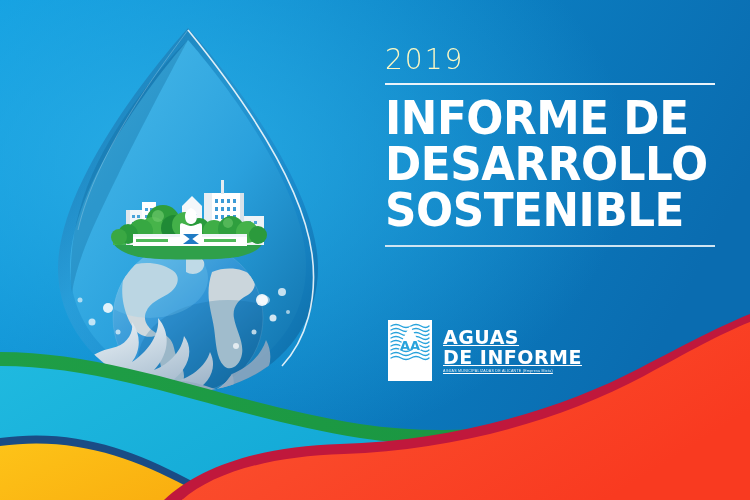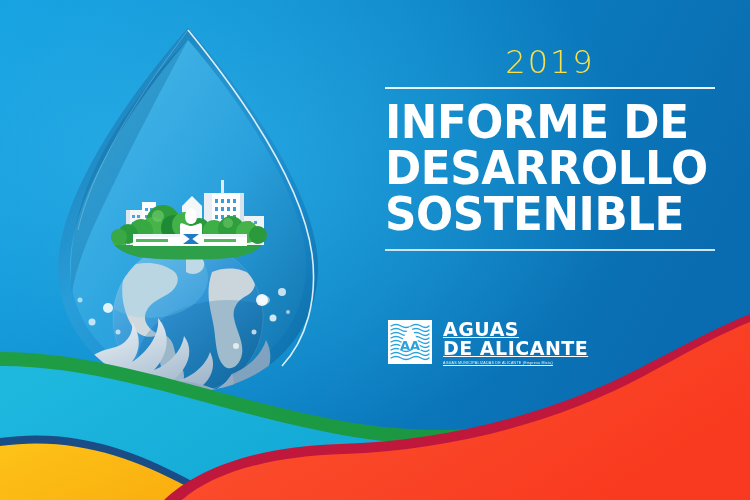--- a/index.html
+++ b/index.html
@@ -19,27 +19,26 @@
 
   
   .text-block {
     position:absolute;
     left:385px; top:46px;
     width:330px;
     z-index:40;
     color:#ffffff;
   }
   .year {
-    font-size:32px;
+    font-size:28px;
     font-weight:300;
     letter-spacing:2px;
     line-height:1;
     font-family:"DejaVu Sans", sans-serif;
-    color:#fde047;
-    text-align:center;
+    color:#fef9c3;
   }
   .rule {
     height:2px;
     background:#e9f3fa;
     margin:9px 0 10px 0;
     width:100%;
   }
   .rule.bottom { margin:12px 0 0 0; height:2px; background:#cfe4f2; }
   .headline {
     font-family:"DejaVu Sans", sans-serif;
@@ -55,21 +54,21 @@
 
   
   .logo {
     position:absolute;
     left:388px; top:320px;
     display:flex;
     align-items:center;
     z-index:40;
   }
   .logo-mark {
-    width:44px; height:44px;
+    width:44px; height:61px;
     background:#ffffff;
     position:relative;
     overflow:hidden;
     flex:none;
   }
   .logo-text { margin-left:11px; color:#ffffff;text-decoration:underline; }
   .logo-line1, .logo-line2 {
     font-family:"DejaVu Sans", sans-serif;
     font-weight:bold;
     font-size:19px;
@@ -420,18 +419,18 @@
           <path d="M3 38 Q8 35 13 38 T23 38 T33 38 T41 38"></path>
         </g>
         <path d="M22 6 C27 14 31 22 33 30 L11 30 C13 22 17 14 22 6 Z" fill="#ffffff"></path>
         <g fill="#29a3dc" font-family="DejaVu Sans, sans-serif" font-size="13" font-weight="bold">
           <text x="22" y="30" text-anchor="middle">AA</text>
         </g>
       </svg>
     </div>
     <div class="logo-text">
       <div class="logo-line1">AGUAS</div>
-      <div class="logo-line2">DE ALICANTE</div>
+      <div class="logo-line2">DE INFORME</div>
       <div class="logo-sub">AGUAS MUNICIPALIZADAS DE ALICANTE (Empresa Mixta)</div>
     </div>
   </div>
 
 </div>
 
 </body></html>

